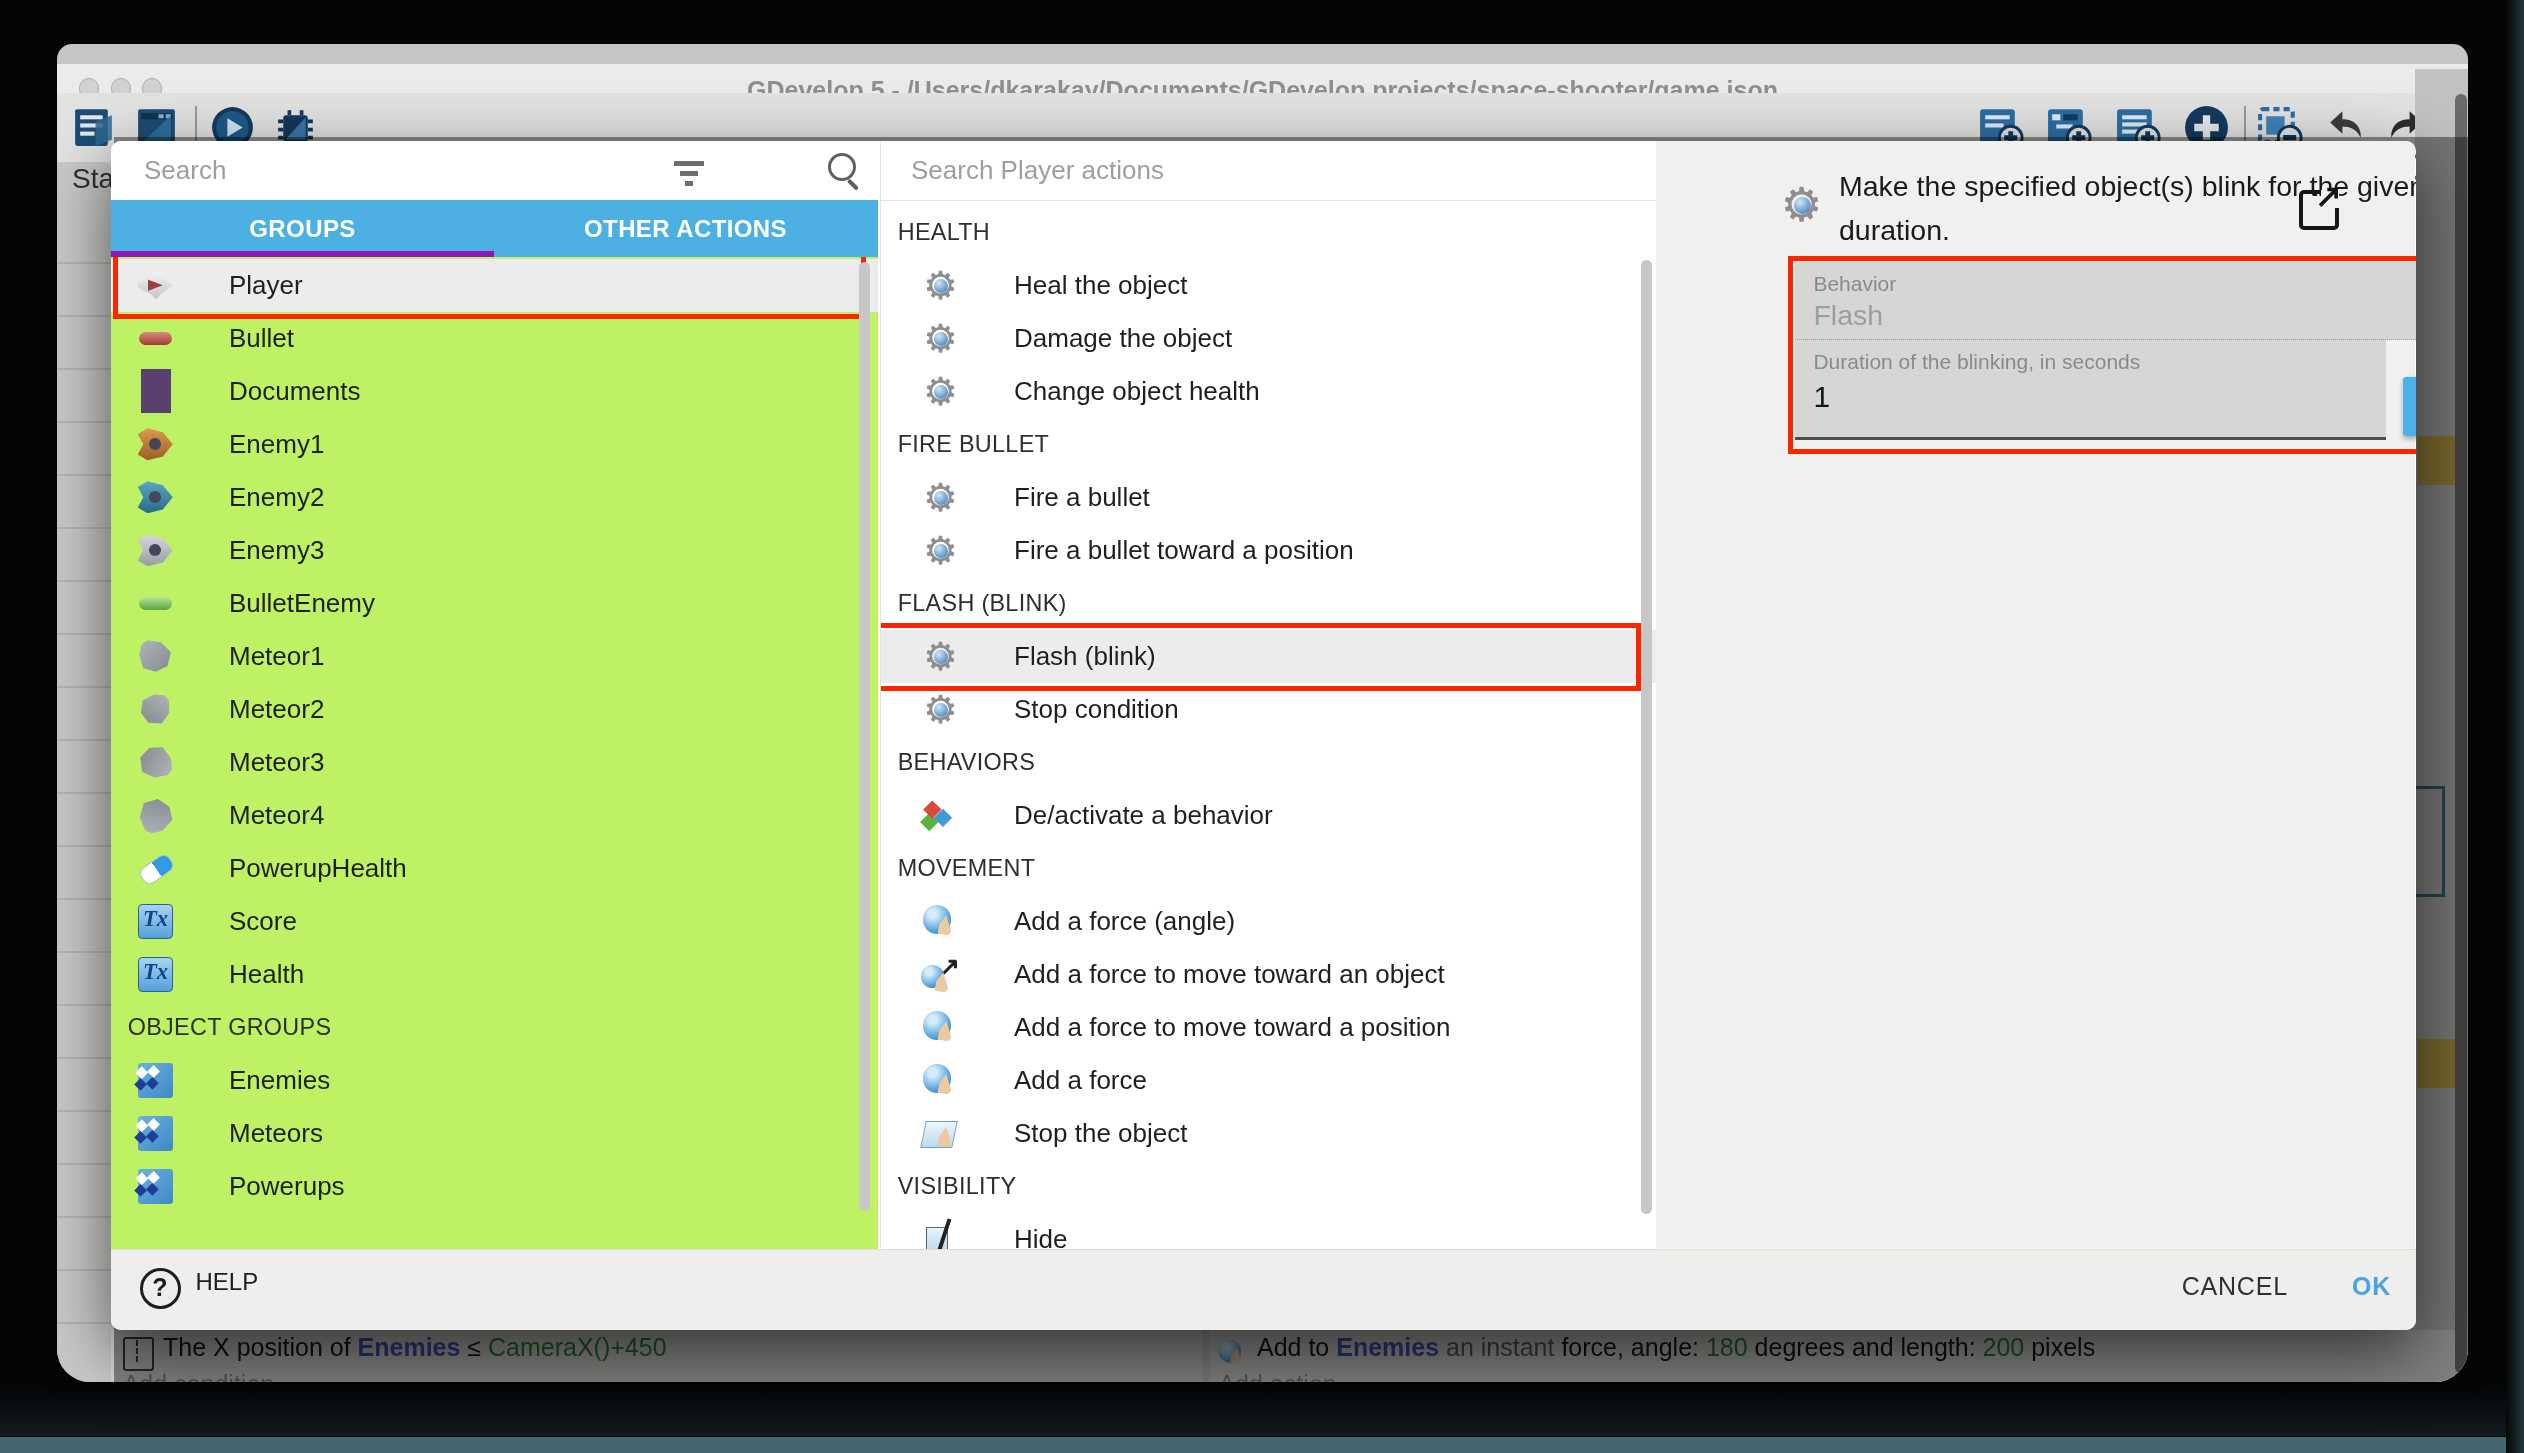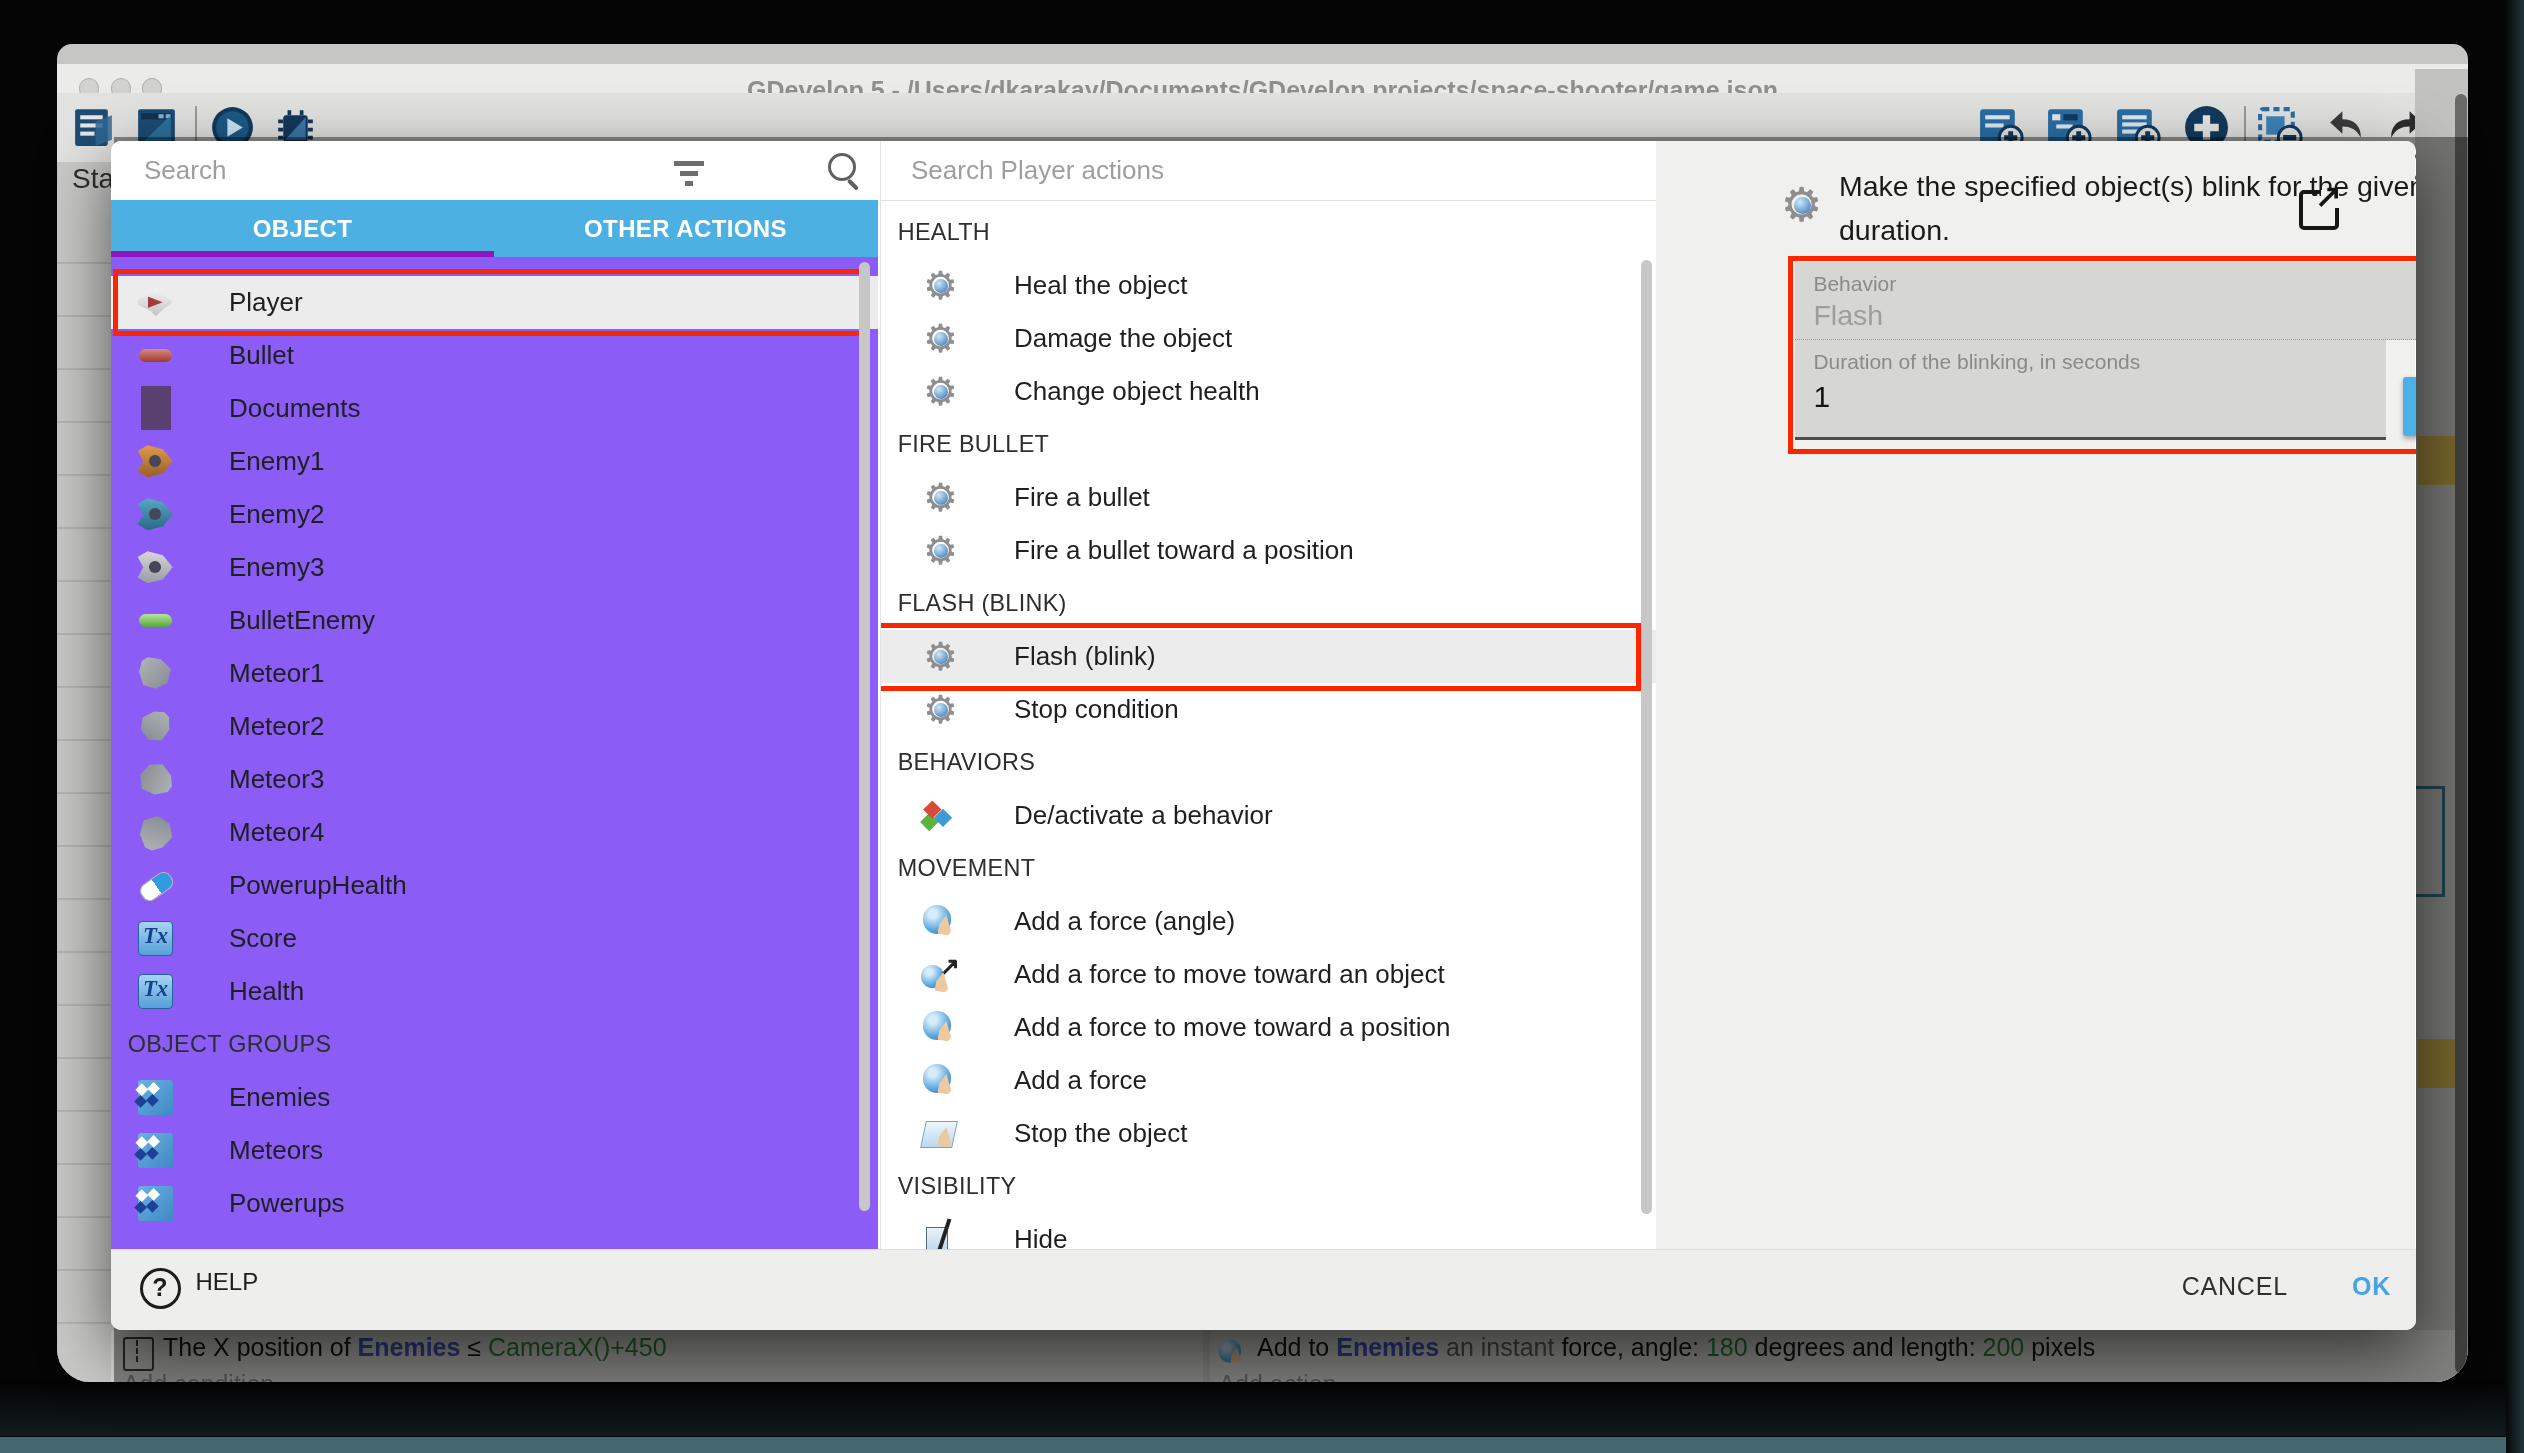--- a/index.html
+++ b/index.html
@@ -63,21 +63,21 @@
   .mag::after{content:'';position:absolute;left:20px;top:22px;width:4.2px;height:13.4px;background:#606060;
               transform:rotate(-45deg);border-radius:1.7px;}
   #left-mag{left:717px;top:11.7px;}
   #mid-mag{left:1527px;top:11.7px;}
   #tabbar{left:0;top:59px;width:767px;height:57px;background:#4cb0e2;}
   .tab{position:absolute;top:0;width:383px;height:57px;color:#ffffff;font-weight:bold;font-size:24px;
        letter-spacing:0.4px;text-align:center;line-height:57px;}
   #tab-objects{left:0;}
   #tab-other{left:383px;}
   #tab-underline{position:absolute;left:0;top:51px;width:383px;height:5.9px;background:#8e16bc;}
-  #left-list{left:0;top:116px;width:767px;height:993px;padding-top:19px;overflow:hidden;background:#8b5cf6;}
+  #left-list{left:0;top:116px;width:767px;height:993px;padding-top:2px;overflow:hidden;background:#bef264;}
   #mid-divider{left:769px;top:0;width:1.7px;height:1108px;background:#e3e3e1;}
   #mid-search{left:770px;top:0;width:775px;height:59px;background:#fff;}
   #mid-search-divider{left:770px;top:59px;width:775px;height:1.7px;background:#e3e3e1;}
   #mid-list{left:770px;top:60px;width:775px;height:1048px;padding-top:5px;overflow:hidden;background:#fff;}
 
   .li{position:relative;height:53px;display:flex;align-items:center;}
   .li .lbl{font-size:26px;color:#1f1f1f;}
   .lh{height:53px;line-height:53px;padding-left:16.7px;font-size:23.4px;color:#2e2e2e;letter-spacing:0.3px;}
   .sel{background:#ececec;}
   .hl::after{content:'';position:absolute;border:5px solid #fb2500;pointer-events:none;}
@@ -323,21 +323,21 @@
 </div>
 
 <div class="abs" id="dialog">
 
   <div class="abs" id="left-search">
     <span class="search-ph">Search</span>
     <span id="filter-icon"></span>
     <span class="mag" id="left-mag"></span>
   </div>
   <div class="abs" id="tabbar">
-    <div class="tab" id="tab-objects">OBJECT</div>
+    <div class="tab" id="tab-objects">GROUPS</div>
     <div class="tab" id="tab-other">OTHER ACTIONS</div>
     <div id="tab-underline"></div>
   </div>
   <div class="abs" id="left-list">
       <div class="li sel hl">
         <span class="icn i-player-ship"></span>
         <span class="lbl">Player</span>
       </div>
       <div class="li">
         <span class="icn i-bullet"></span>

